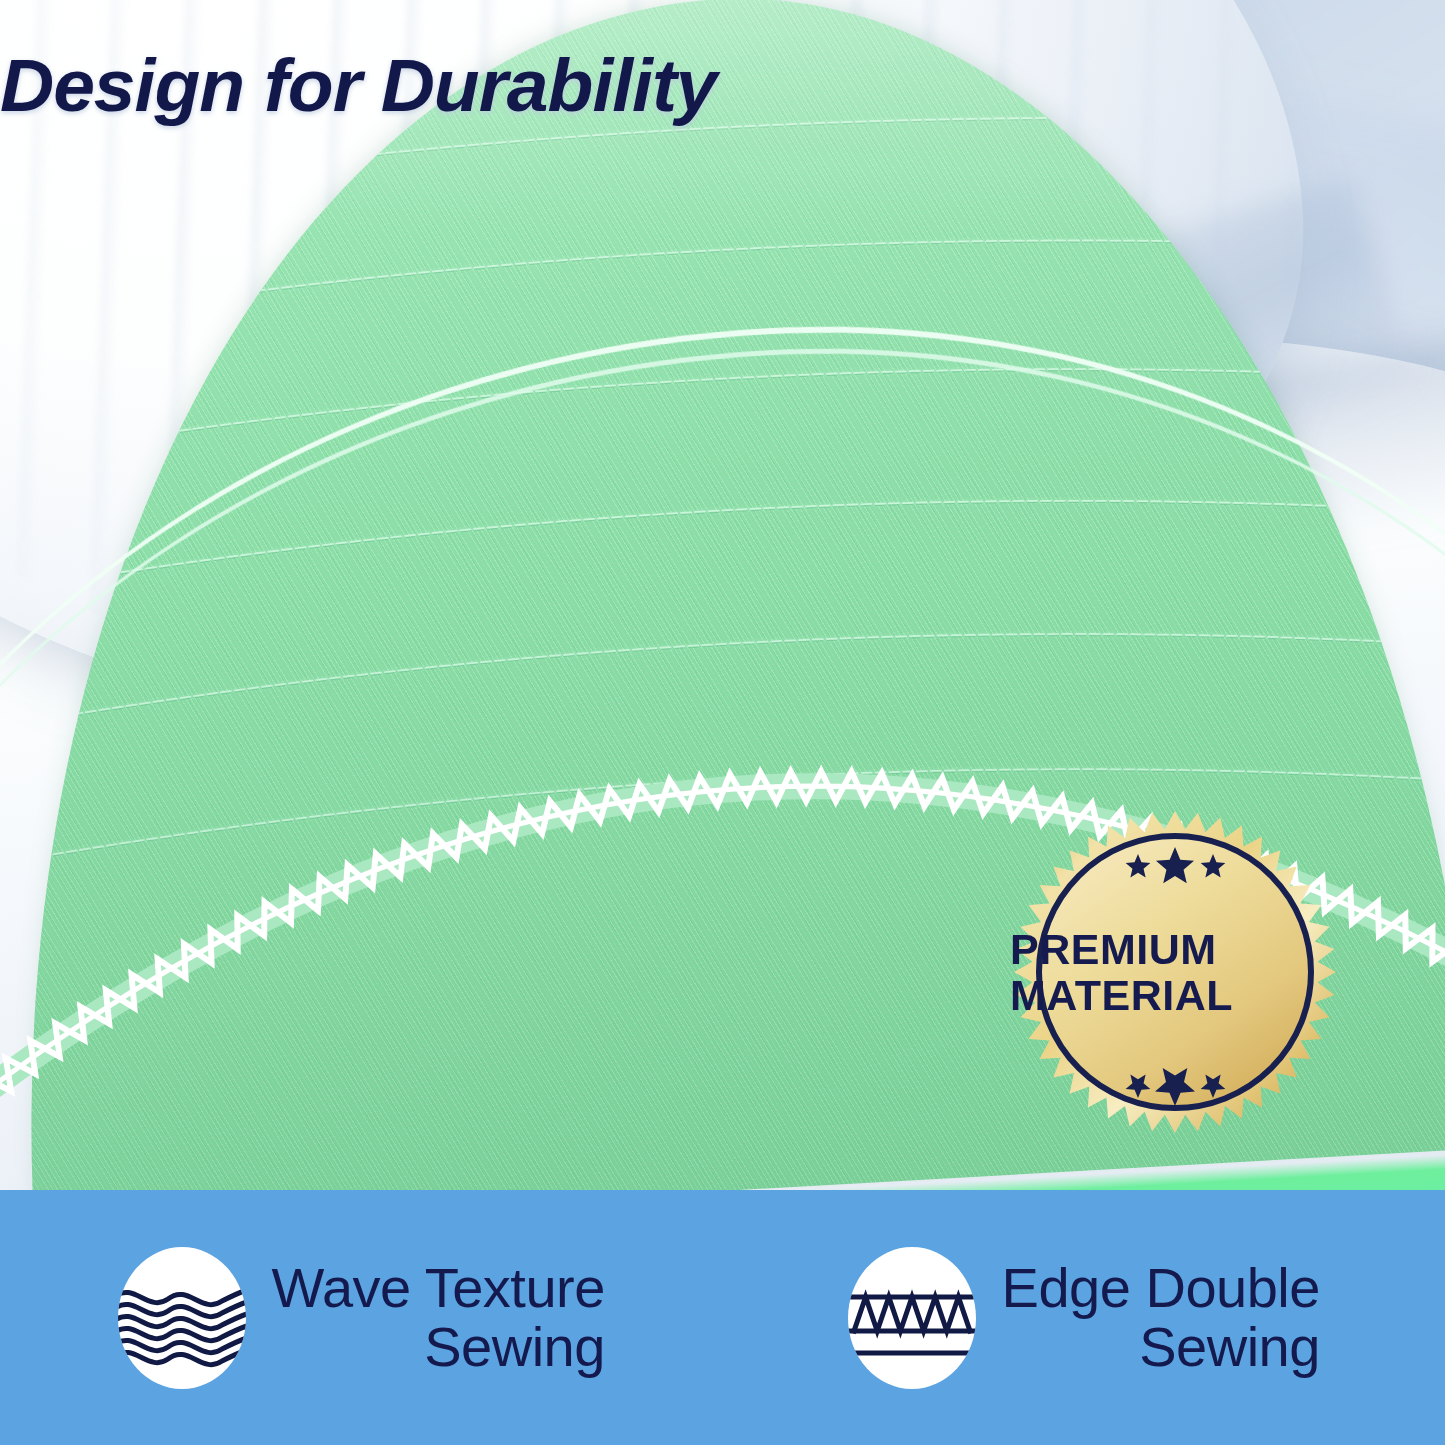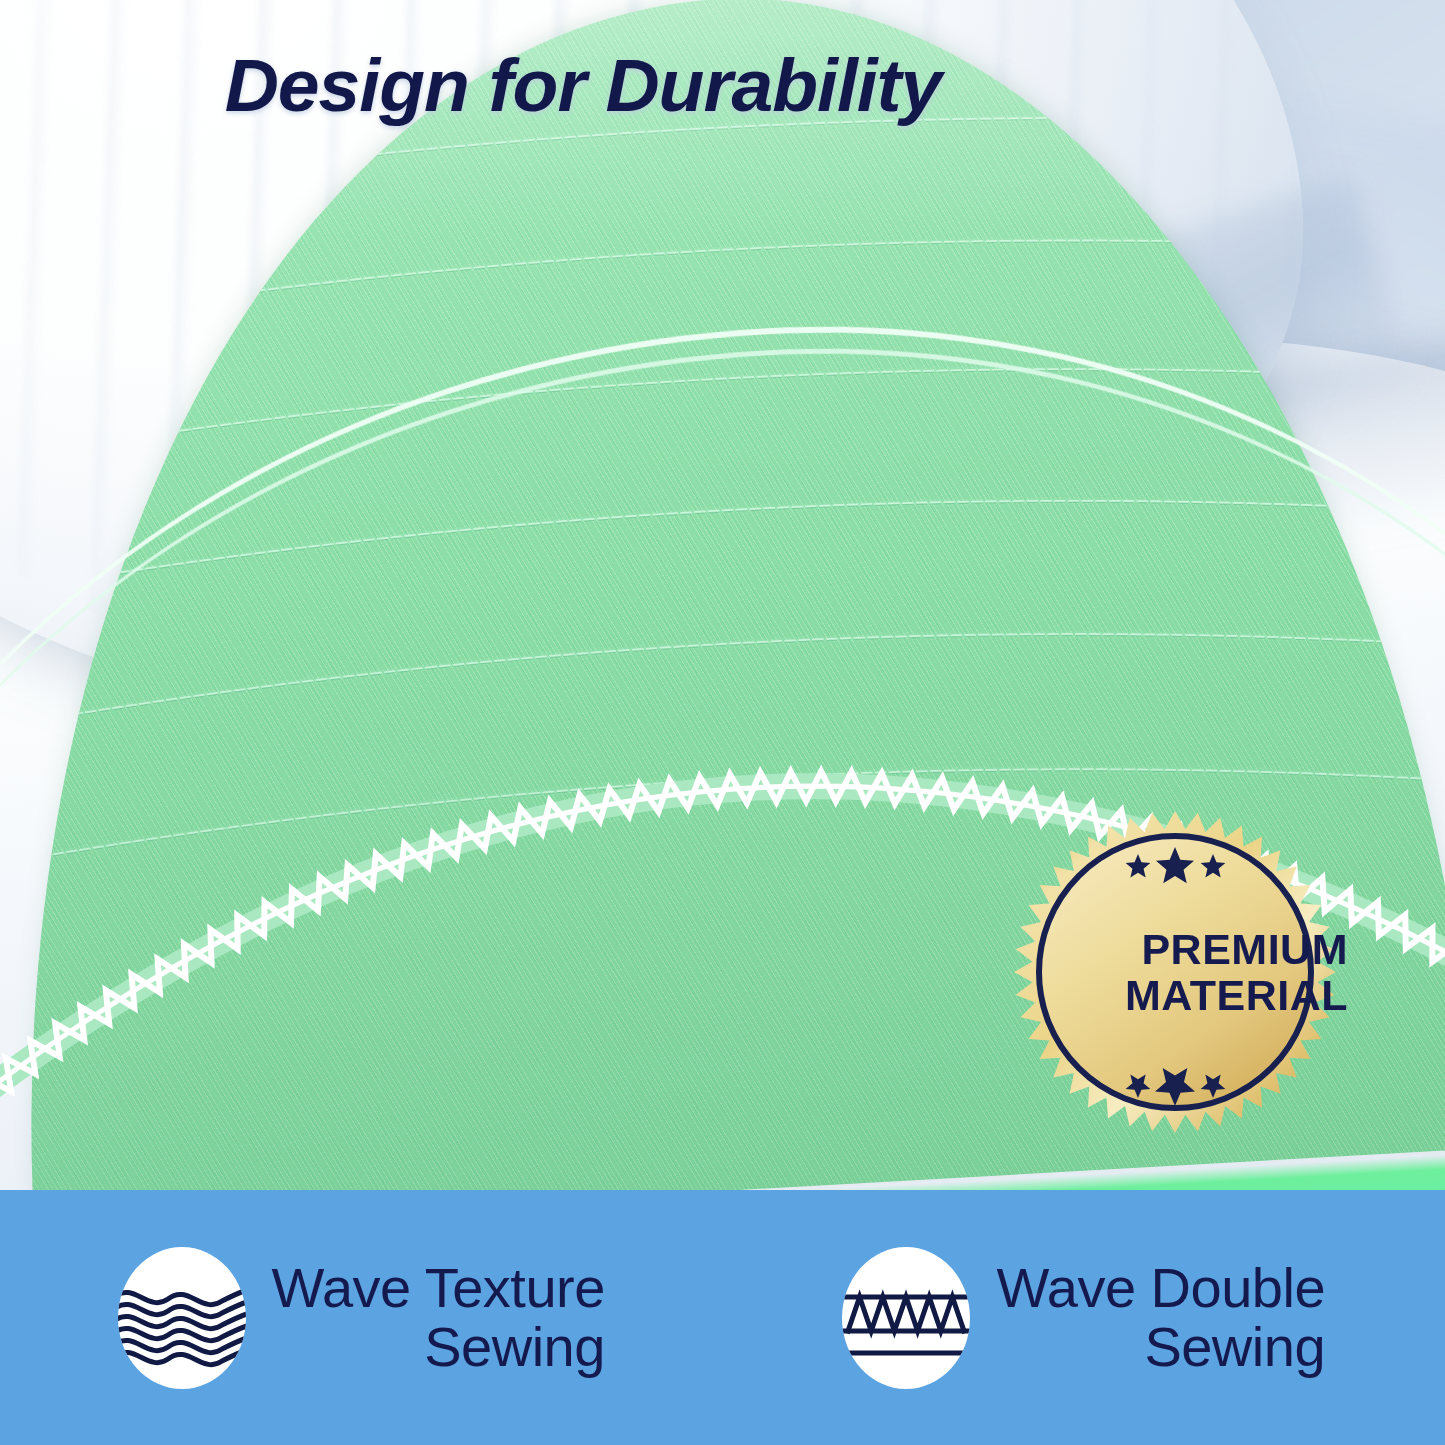--- a/index.html
+++ b/index.html
@@ -164,33 +164,33 @@
     position:absolute;left:-300px;top:318px;width:2100px;height:980px;
     transform:rotate(-3.2deg);pointer-events:none;
   }
   .overlock svg{width:100%;height:100%;display:block;overflow:visible;}
   .ol-base{fill:none;stroke:#a9e8c0;stroke-width:26;}
   .ol-zig{fill:none;stroke:#ffffff;stroke-width:6;stroke-linejoin:miter;}
   .ol-edge{fill:none;stroke:#ffffff;stroke-width:5;}
 
   
   .title{
-    position:absolute;left:0;top:42px;width:1166px;text-align:center;
+    position:absolute;left:0;top:42px;width:1166px;
     font-size:75px;font-weight:bold;font-style:italic;
     letter-spacing:-1px;color:#12184a;
     text-shadow:0 2px 5px rgba(190,205,225,.85);
     white-space:nowrap;
   }
 
   
   .badge{position:absolute;left:1010px;top:800px;width:330px;height:345px;}
   .badge svg{width:100%;height:100%;display:block;}
   .badge-text{
-    position:absolute;left:8px;top:0;width:330px;height:345px;
-    display:flex;flex-direction:column;align-items:flex-end;justify-content:center;
+    position:absolute;left:0;top:0;width:330px;height:345px;
+    display:flex;flex-direction:column;align-items:flex-start;justify-content:center;
     gap:2px;pointer-events:none;
   }
   .badge-line{
     color:#151b4f;font-weight:bold;font-size:43px;letter-spacing:.5px;
     line-height:1.02;text-align:center;
   }
 
   
   .bottombar{
     position:absolute;left:0;top:1190px;width:1445px;height:255px;
@@ -365,20 +365,20 @@
         <svg width="128" height="142" viewBox="0 0 128 142">
           <g id="zigIcon" fill="none" stroke="#111a45" stroke-width="5" stroke-linecap="square">
               <line x1="2" y1="50" x2="126" y2="50"></line>
               <line x1="2" y1="84" x2="126" y2="84"></line>
               <line x1="4" y1="106" x2="124" y2="106"></line>
               <path d="M 6.0 84 L 17.6 50 L 29.2 84 L 40.8 50 L 52.4 84 L 64.0 50 L 75.6 84 L 87.2 50 L 98.8 84 L 110.4 50 L 122.0 84 "></path>
             </g>
         </svg>
       </div>
       <div class="flabel">
-        <div>Wave Double</div>
+        <div>Edge Double</div>
         <div>Sewing</div>
       </div>
     </div>
 
   </div>
 
 </div>
 
 </body></html>

